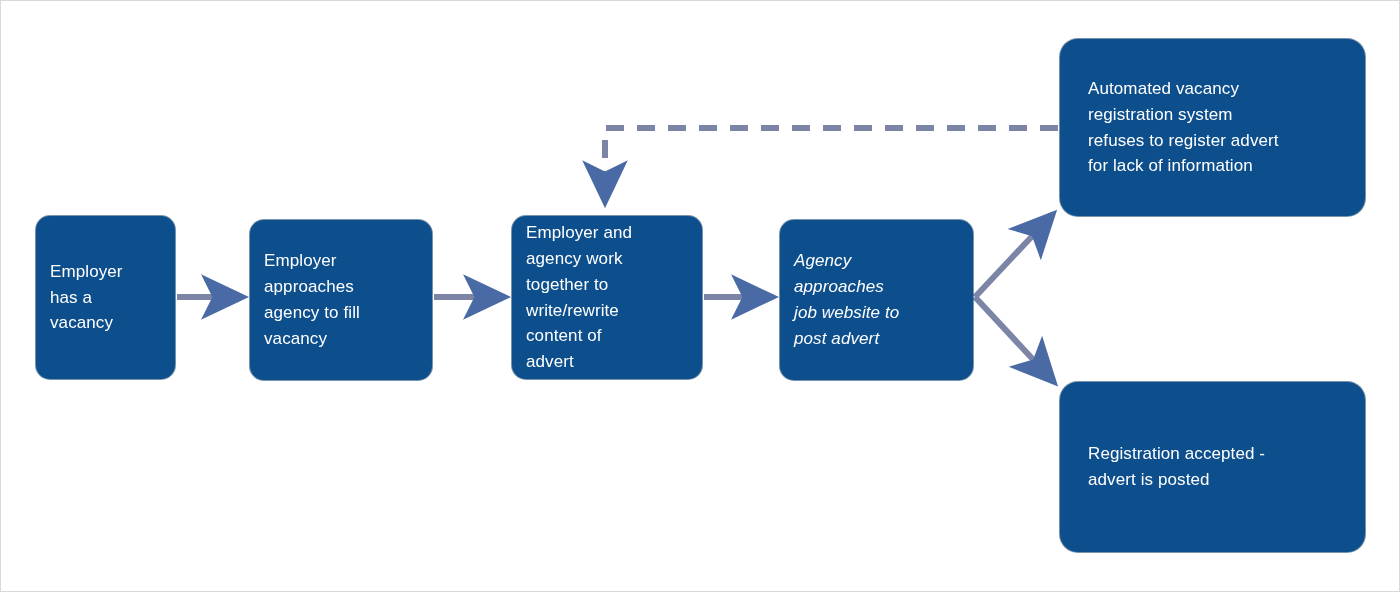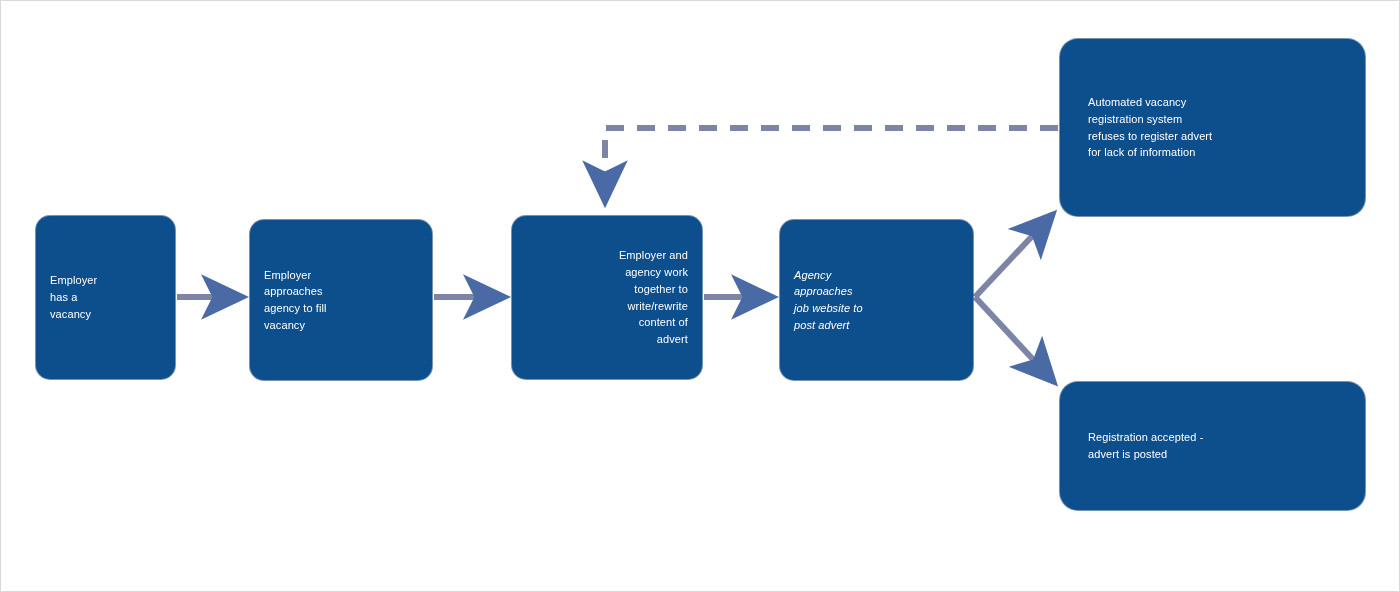--- a/index.html
+++ b/index.html
@@ -19,41 +19,41 @@
     box-sizing: border-box;
     border: 1px solid #d9d9d9;
     overflow: hidden;
   }
   .node {
     position: absolute;
     box-sizing: border-box;
     background: #0d4e8c;
     border-radius: 14px;
     color: #ffffff;
-    font-size: 11px;
+    font-size: 17px;
     line-height: 1.52;
     letter-spacing: 0.1px;
     padding: 0 14px;
     display: flex;
     align-items: center;
     z-index: 3;
     box-shadow: 0 0 0 1px rgba(10,60,105,0.55);
   }
   .node .label {
     display: block;
     width: 100%;
     white-space: pre-line;
   }
   
   #node-vacancy       { left: 35px;   top: 215px; width: 139px; height: 163px; }
   #node-approach      { left: 249px;  top: 219px; width: 182px; height: 160px; }
-  #node-rewrite       { left: 511px;  top: 215px; width: 190px; height: 163px; text-align: right; }
+  #node-rewrite       { left: 511px;  top: 215px; width: 190px; height: 163px; }
   #node-postadvert    { left: 779px;  top: 219px; width: 193px; height: 160px; font-style: italic; }
   #node-refused       { left: 1059px; top: 38px;  width: 305px; height: 177px; }
-  #node-accepted      { left: 1059px; top: 381px; width: 305px; height: 128px; }
+  #node-accepted      { left: 1059px; top: 381px; width: 305px; height: 170px; }
 
   #node-refused  { border-radius: 18px; }
   #node-accepted { border-radius: 18px; }
   #node-refused .label, #node-accepted .label { padding-left: 14px; }
 
   svg#wires {
     position: absolute;
     left: 0;
     top: 0;
     width: 1400px;

